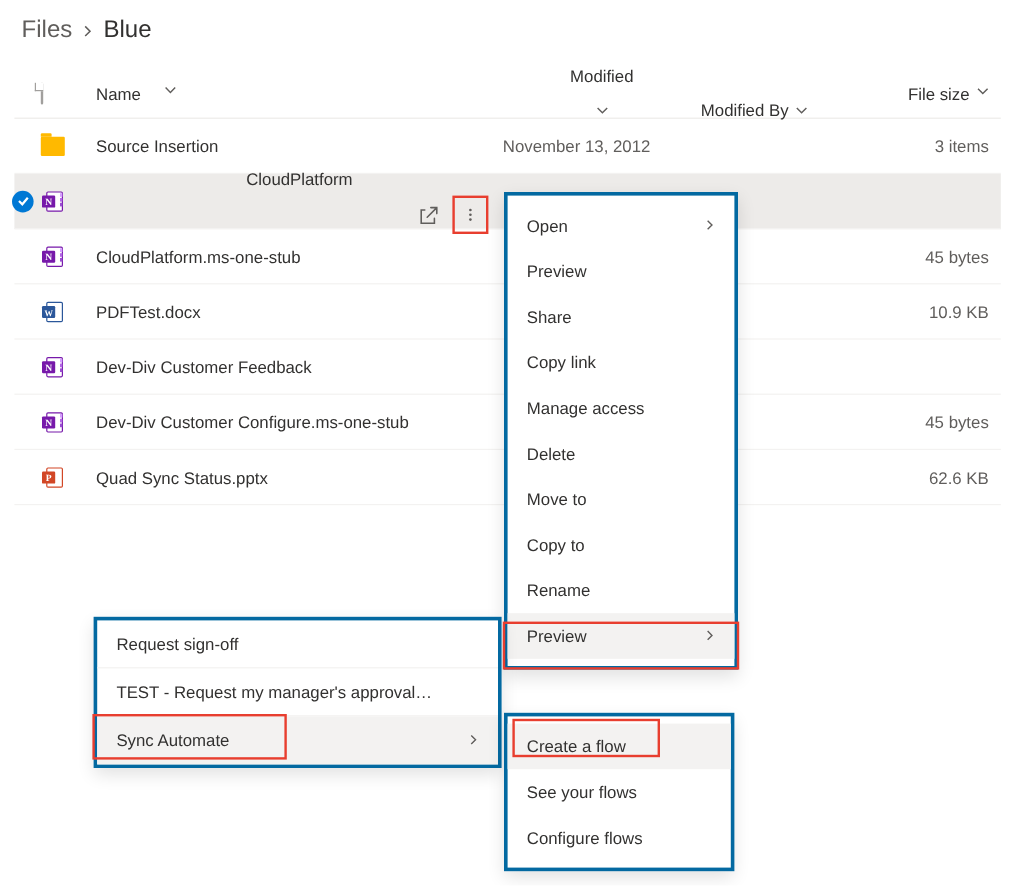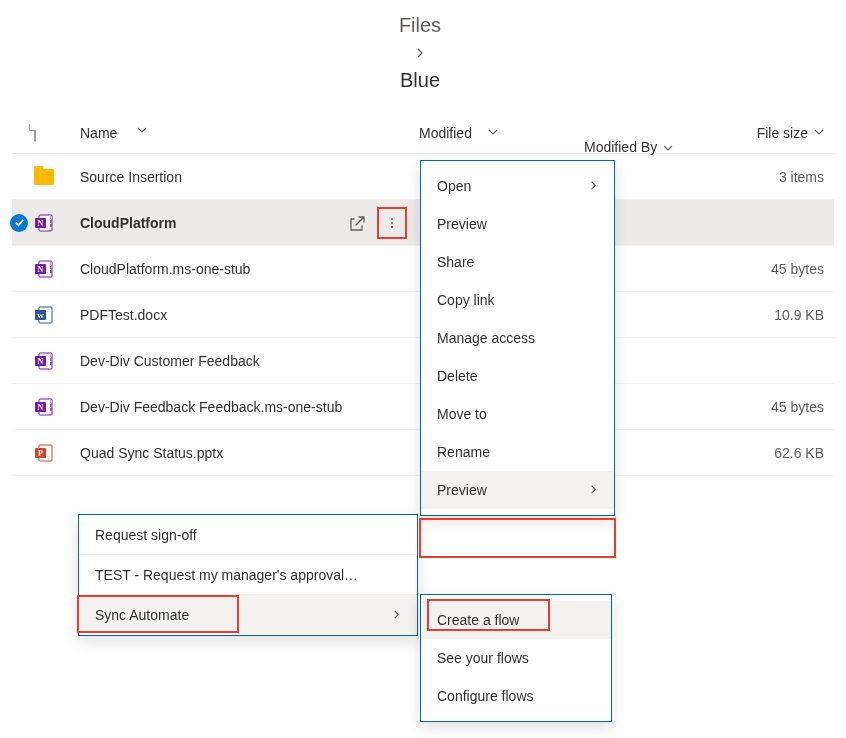--- a/index.html
+++ b/index.html
@@ -14,38 +14,37 @@
     position: relative;
   }
   .breadcrumb {
     display: flex;
     align-items: center;
     gap: 8px;
     padding: 14px 24px 20px 18px;
     font-size: 20px;
     color: #323130;
     font-weight: 400;
-    flex-direction: column;
   }
   .breadcrumb .bc-item { color: #605e5c; }
   .breadcrumb .bc-item.current { color: #323130; }
   .breadcrumb .chev { color: #605e5c; font-size: 14px; }
   .table-area { padding: 0 12px 0 12px; }
   .col-header {
     display: flex;
     align-items: center;
     height: 42px;
     border-bottom: 1px solid #edebe9;
     color: #323130;
     font-size: 14px;
     padding-left: 22px;
   }
   .col-icon { width: 46px; display:flex; align-items:center; }
   .col-name { flex: 1; display:flex; align-items:flex-start; gap:20px;}
-  .col-mod { width: 165px; display:flex; align-items:center; gap:16px;}
+  .col-mod { width: 165px; display:flex; align-items:center; gap:16px;flex-direction:column;}
   .col-modby { width: 160px; display:flex; align-items:flex-end; gap:6px;margin-top:29px;}
   .col-size { width: 90px; text-align:right; display:flex; align-items:center; justify-content:flex-end; gap:6px; padding-right:10px;}
   .row {
     display: flex;
     align-items: center;
     height: 46px;
     border-bottom: 1px solid #f3f2f1;
     padding-left: 22px;
     position: relative;
   }
@@ -55,40 +54,40 @@
     left: -2px;
     width: 18px; height:18px;
     border-radius: 50%;
     background:#0078d4;
     display:flex;align-items:center;justify-content:center;
   }
   .row .check svg { width:11px; height:11px; }
   .file-icon { width:46px; display:flex; align-items:center;}
   .file-icon .ic { width:20px; height:20px; display:flex; align-items:center; justify-content:center;}
   .fname { flex:1; display:flex; align-items:center; gap:6px; }
-  .fname.bold { font-weight:700; }
+  .fname.bold { font-weight:400;flex-direction:column; }
   .mod { width:165px; color:#605e5c;}
   .modby { width:160px; }
   .size { width:90px; text-align:right; padding-right:10px; color:#605e5c;}
   .row-actions { display:flex; gap:6px; margin-right:12px; align-items:center;}
   .share-btn { width:28px; height:28px; display:flex; align-items:center; justify-content:center; cursor:pointer;}
   .more-btn {
     width:30px; height:32px;
     display:flex; align-items:center; justify-content:center;
     cursor:pointer;
   }
   .more-btn.hl { border:2px solid #e83e2f; }
   .doc-icon-generic { width:16px; height:20px; border:1px solid #a19f9d; border-radius:1px; position:relative;}
   .doc-icon-generic::after { content:""; position:absolute; top:-1px; right:-1px; width:6px; height:6px; background:#fff; border-left:1px solid #a19f9d; border-bottom:1px solid #a19f9d;}
   .sort-chev { color:#605e5c; font-size:11px;}
   
   .menu {
     position:absolute;
     background:#fff;
-    border:1px solid #0369a1;
+    border:3px solid #0369a1;
     box-shadow: 0 6px 14px rgba(0,0,0,0.12);
     z-index:50;
     min-width:190px;
     padding:6px 0;
   }
   .menu-item {
     height:38px;
     display:flex;
     align-items:center;
     justify-content:space-between;
@@ -281,21 +280,21 @@
               <rect x="5" y="2" width="13" height="16" rx="1" fill="#fff" stroke="#7719aa" stroke-width="1"></rect>
               <rect x="1" y="5" width="11" height="10" rx="1" fill="#7719aa"></rect>
               <text x="6.5" y="13" font-size="8" fill="#fff" text-anchor="middle" font-family="Segoe UI" font-weight="600">N</text>
               <rect x="16" y="3" width="2" height="3" fill="#d59dff"></rect>
               <rect x="16" y="7" width="2" height="3" fill="#b366e6"></rect>
               <rect x="16" y="11" width="2" height="3" fill="#9a4dd1"></rect>
             </svg>
           </span>
         </div>
         <div class="fname">
-          <span>Dev-Div Feedback Feedback.ms-one-stub</span>
+          <span>Dev-Div Customer Configure.ms-one-stub</span>
         </div>
         <div class="mod"></div>
         <div class="modby"></div>
         <div class="size">45 bytes</div>
       </div>
       <div class="row">
         <div class="file-icon">
           <span class="ic">
             <svg width="20" height="20" viewBox="0 0 20 20">
               <rect x="5" y="2" width="13" height="16" rx="1" fill="#fff" stroke="#d24726" stroke-width="1"></rect>
@@ -332,20 +331,23 @@
     </div>
     <div class="menu-item" data-mid="manage">
       <span>Manage access</span>
     </div>
     <div class="menu-item" data-mid="delete">
       <span>Delete</span>
     </div>
     <div class="menu-item" data-mid="moveto">
       <span>Move to</span>
     </div>
+    <div class="menu-item" data-mid="copyto">
+      <span>Copy to</span>
+    </div>
     <div class="menu-item" data-mid="rename">
       <span>Rename</span>
     </div>
     <div class="menu-item hover" data-mid="automate">
       <span>Preview</span>
       <span class="chev-r"><svg width="9" height="9" viewBox="0 0 10 10">
           <path d="M3 1 L7 5 L3 9" stroke="#605e5c" stroke-width="1.3" fill="none"></path>
         </svg></span>
     </div>
   </div>

